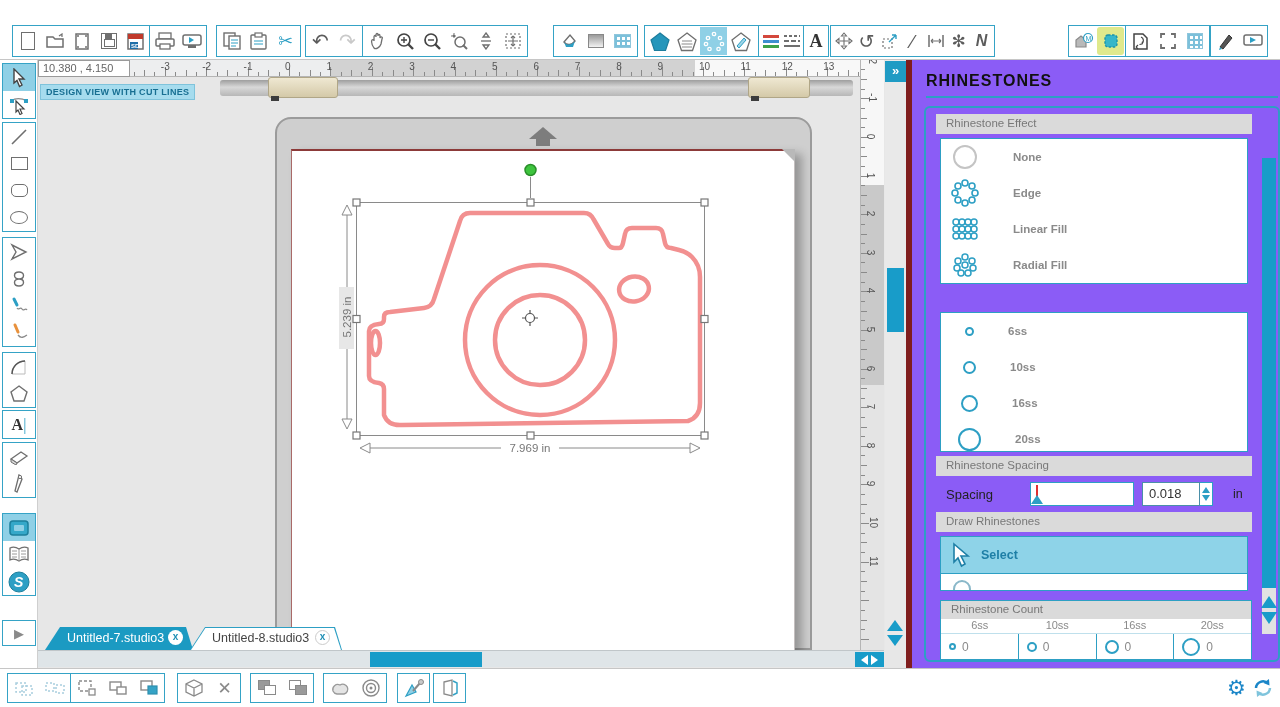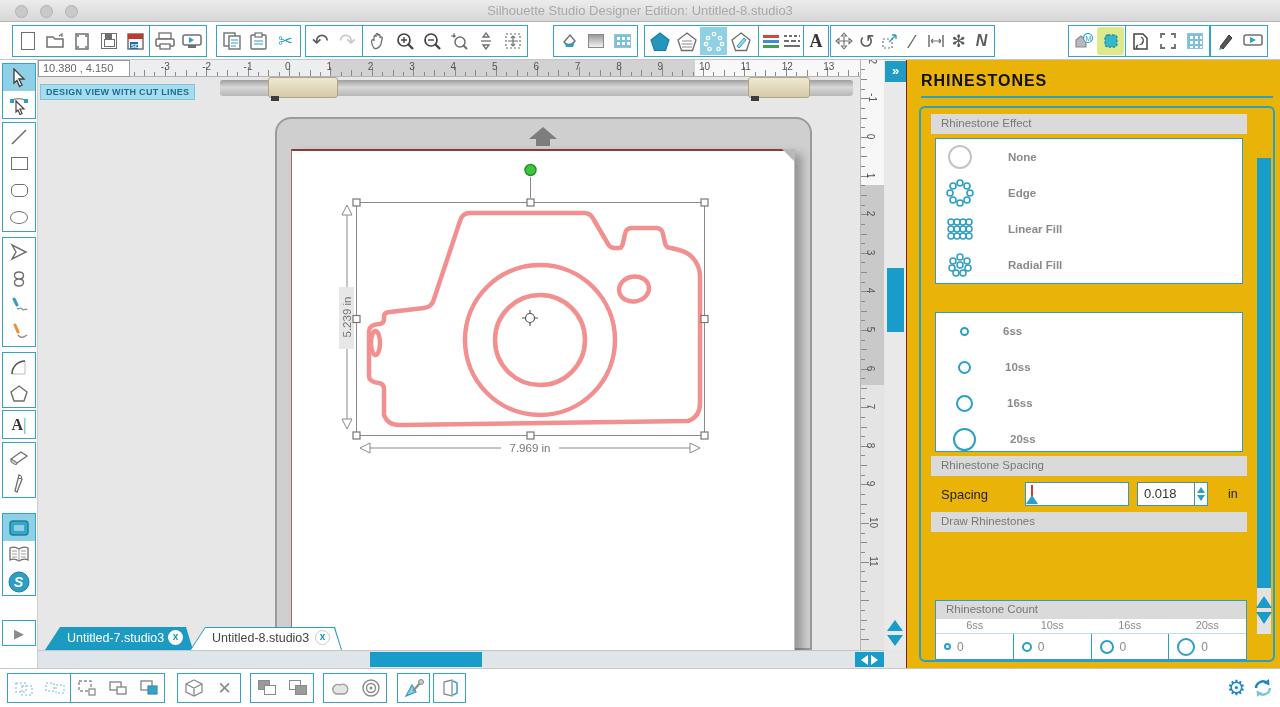--- a/index.html
+++ b/index.html
@@ -90,22 +90,22 @@
   .tab-label { position:absolute; left:22px; top:4px; white-space:nowrap; }
   .tab-close { position:absolute; top:3px; width:15px; height:15px; border-radius:50%; background:#fff;
     font-size:10px; font-weight:bold; color:#1f8fb5; text-align:center; line-height:14px; }
   #hscroll { position:absolute; left:0; top:590px; width:846px; height:17px; background:#dfe5e8; border-top:1px solid #c0c6c9; }
   #hthumb { position:absolute; left:332px; top:1px; width:112px; height:15px; background:#189cc9; }
   #hscroll-arrows { position:absolute; left:817px; top:1px; width:29px; height:15px; background:#189cc9; display:flex; align-items:center; justify-content:center; gap:3px; }
   .tri-l { width:0;height:0;border-top:5px solid transparent;border-bottom:5px solid transparent;border-right:7px solid #fff; }
   .tri-r { width:0;height:0;border-top:5px solid transparent;border-bottom:5px solid transparent;border-left:7px solid #fff; }
 
   
-  #rightpanel { position:absolute; left:906px; top:60px; width:374px; height:608px; background:#eab308;
-    border-left:1px solid #7f1d1d; }
+  #rightpanel { position:absolute; left:906px; top:60px; width:374px; height:608px; background:#8b5cf6;
+    border-left:6px solid #7f1d1d; }
   #rp-title { position:absolute; left:14px; top:12px; font-size:16px; font-weight:bold; color:#111; letter-spacing:1px; }
   #rp-underline { position:absolute; left:14px; top:36px; width:352px; height:2px; background:#2d9fc4; }
   #rp-box { position:absolute; left:12px; top:46px; width:356px; height:556px;
     border:2px solid #2d9fc4; border-radius:6px; }
   .sec-header { position:absolute; left:10px; width:316px; height:20px; background:#dadada;
     color:#787878; font-size:11.5px; padding:3px 0 0 10px; }
   .sec-box { position:absolute; left:14px; width:308px; border:1px solid #2d9fc4; background:#fff; }
   .opt-row { height:36px; display:flex; align-items:center; gap:10px; padding-left:10px; }
   .opt-label { font-size:11.5px; font-weight:bold; color:#8a8a8a;padding-left:24px; }
   .radio { border:2px solid #2d9fc4; border-radius:50%; background:#fff; flex:none; }
@@ -143,26 +143,20 @@
   .ruler-num { position:absolute; font-size:10px; color:#555; top:1px; }
   .tick { position:absolute; bottom:0; width:1px; background:#8a8a8a; }
   .vtick { position:absolute; left:0; height:1px; background:#8a8a8a; }
   .vruler-num { position:absolute; left:7px; font-size:10px; color:#555; transform:rotate(90deg); }
 </style>
 </head>
 <body>
 
 <div id="app">
 
-  <div id="titlebar">
-    <div class="tl-btn" style="left:15px"></div>
-    <div class="tl-btn" style="left:40px"></div>
-    <div class="tl-btn" style="left:65px"></div>
-    <div id="win-title">Silhouette Studio Designer Edition: Untitled-8.studio3</div>
-  </div>
 
   <div id="toolbar">
     <div class="tb-group" style="left:12px">
       <div class="tb-btn">
           <span class="doc"></span>
         </div>
       <div class="tb-btn">
         <svg width="20" height="16">
             <path d="M2 14 L2 4 L8 4 L10 6 L18 6 L18 14 Z" fill="#fff" stroke="#6f6f6f" stroke-width="1.5"></path>
             <path d="M14 3 l3 -2 v3" fill="none" stroke="#6f6f6f" stroke-width="1.2"></path>
@@ -908,20 +902,29 @@
         </div>
         <div id="spacing-value">0.018</div>
         <div id="spacing-spinner">
           <span class="spin-up"></span>
           <span class="spin-dn"></span>
         </div>
         <span id="spacing-unit">in</span>
       </div>
 
       <div class="sec-header" style="top:404px">Draw Rhinestones</div>
+      <div class="sec-box" style="top:428px;height:55px;overflow:hidden">
+        <div id="select-row">
+          <svg width="24" height="26">
+              <path d="M5 2 L19 14 L12 14 L16 22 L12.5 24 L9 16 L5 20 Z" fill="#fff" stroke="#1e7fa6" stroke-width="1.6"></path>
+            </svg>
+          <span id="select-label">Select</span>
+        </div>
+        <span class="radio" style="position:absolute;left:12px;top:43px;width:18px;height:18px;border-color:#8ab8c9"></span>
+      </div>
 
       <div id="rp-scrollcol">
         <div id="rp-thumb"></div>
         <div class="scroll-arrow" style="left:-1px;top:438px;border-left:8px solid transparent;border-right:8px solid transparent;border-bottom:12px solid #189cc9"></div>
         <div class="scroll-arrow" style="left:-1px;top:454px;border-left:8px solid transparent;border-right:8px solid transparent;border-top:12px solid #189cc9"></div>
       </div>
 
       <div id="count-box" style="top:492px">
         <div id="count-header">Rhinestone Count</div>
         <div id="count-cols">

